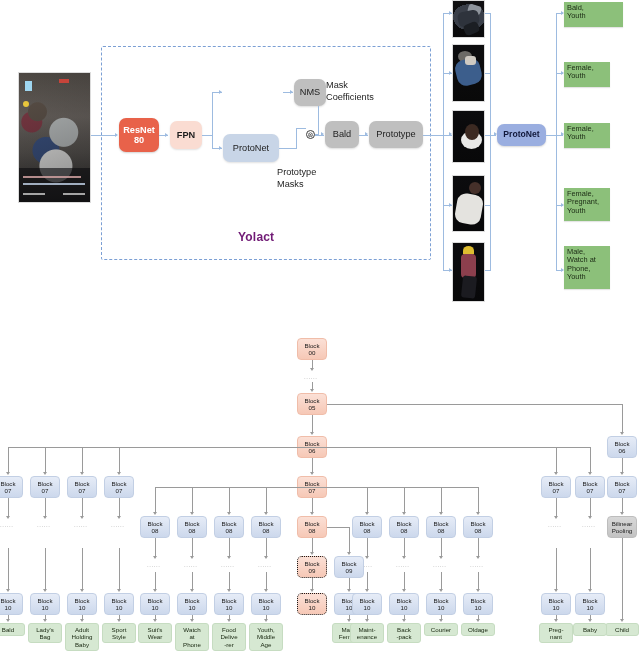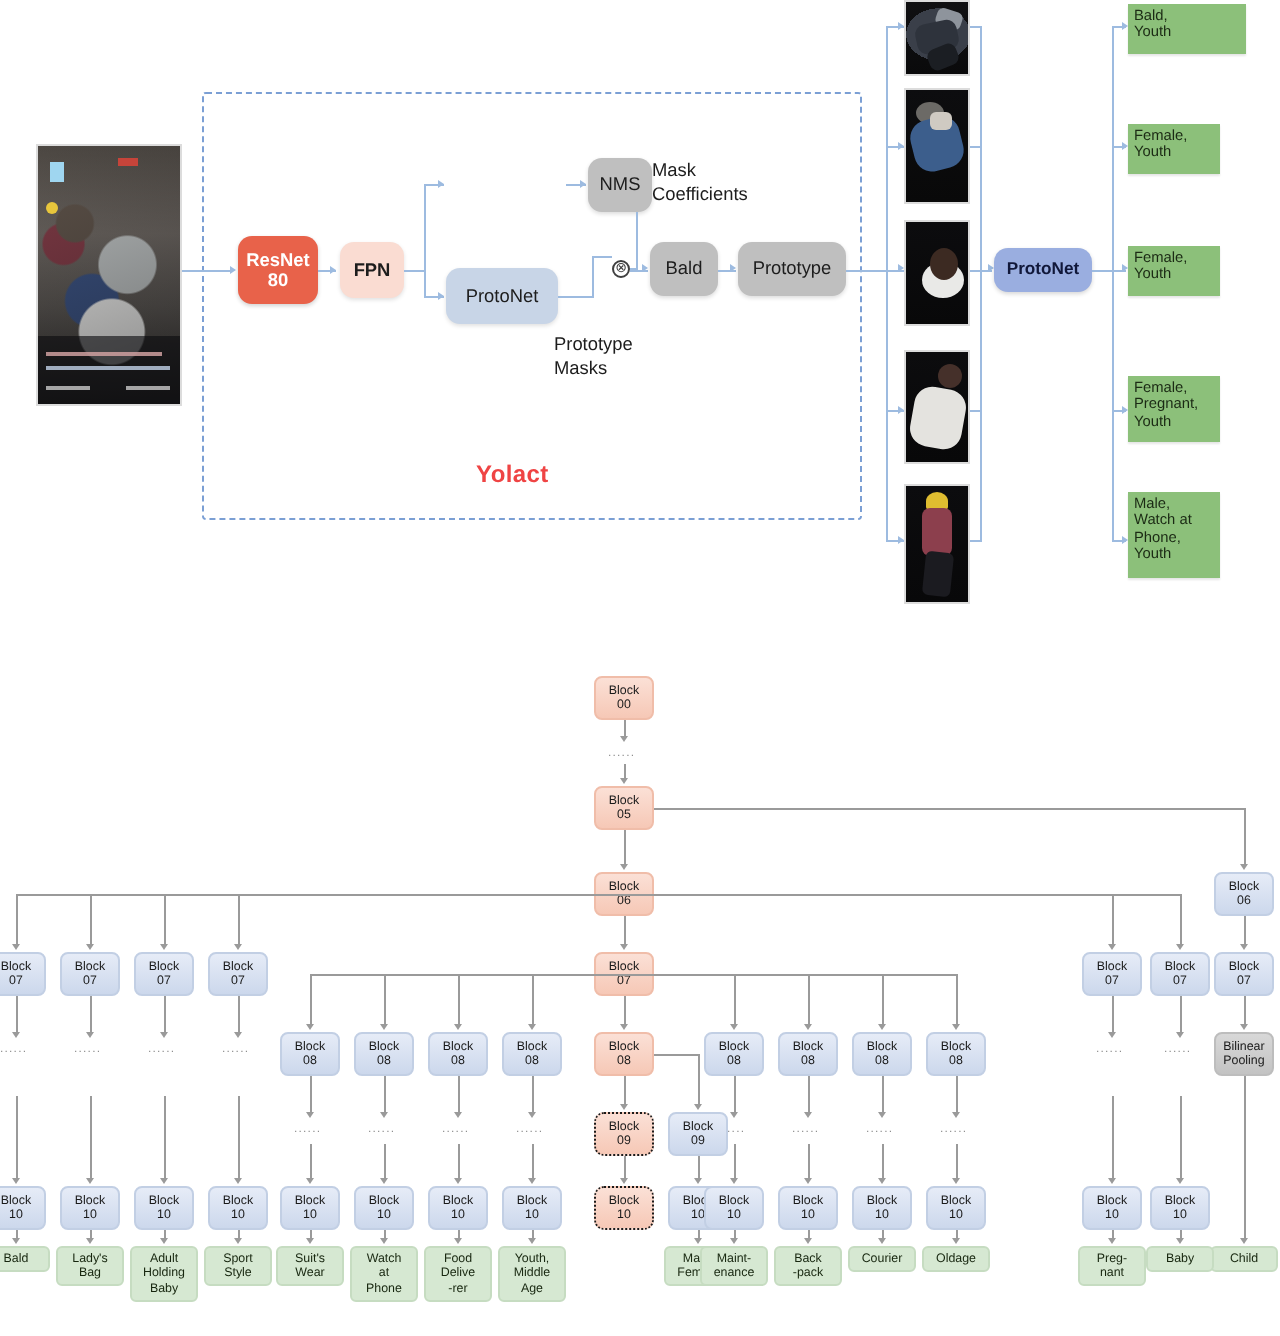--- a/index.html
+++ b/index.html
@@ -41,21 +41,21 @@
   .graftnet { background:#9aaee0; color:#11183a; font-weight:700; box-shadow:0 1px 2px rgba(0,0,0,.16); }
   .greenlbl { background:#8cc07a; color:#1b2a14; text-align:left; justify-content:flex-start;
               padding:2px 3px; align-items:flex-start; font-size:7.4px; border-radius:0;
               box-shadow:0 1px 1px rgba(0,0,0,.10); }
 
   
   .yolact-box {
     position:absolute; border:1px dashed #7b9fd4; background:transparent; border-radius:2px;
   }
   .yolact-label {
-    position:absolute; font-weight:700; font-size:12px; color:#ef4444; letter-spacing:.2px;
+    position:absolute; font-weight:700; font-size:12px; color:#701a75; letter-spacing:.2px;
   }
   .plain-text { position:absolute; font-size:9.2px; color:#1d1d1d; line-height:1.25; white-space:pre-line; }
 
   
   .photo { position:absolute; background:#0b0b0b; overflow:hidden; }
   .photo.framed { border:1px solid #dcdcdc; }
 
   
   .ln { position:absolute; background:#9dbbe0; }
   .lnh { height:1px; } .lnv { width:1px; }

